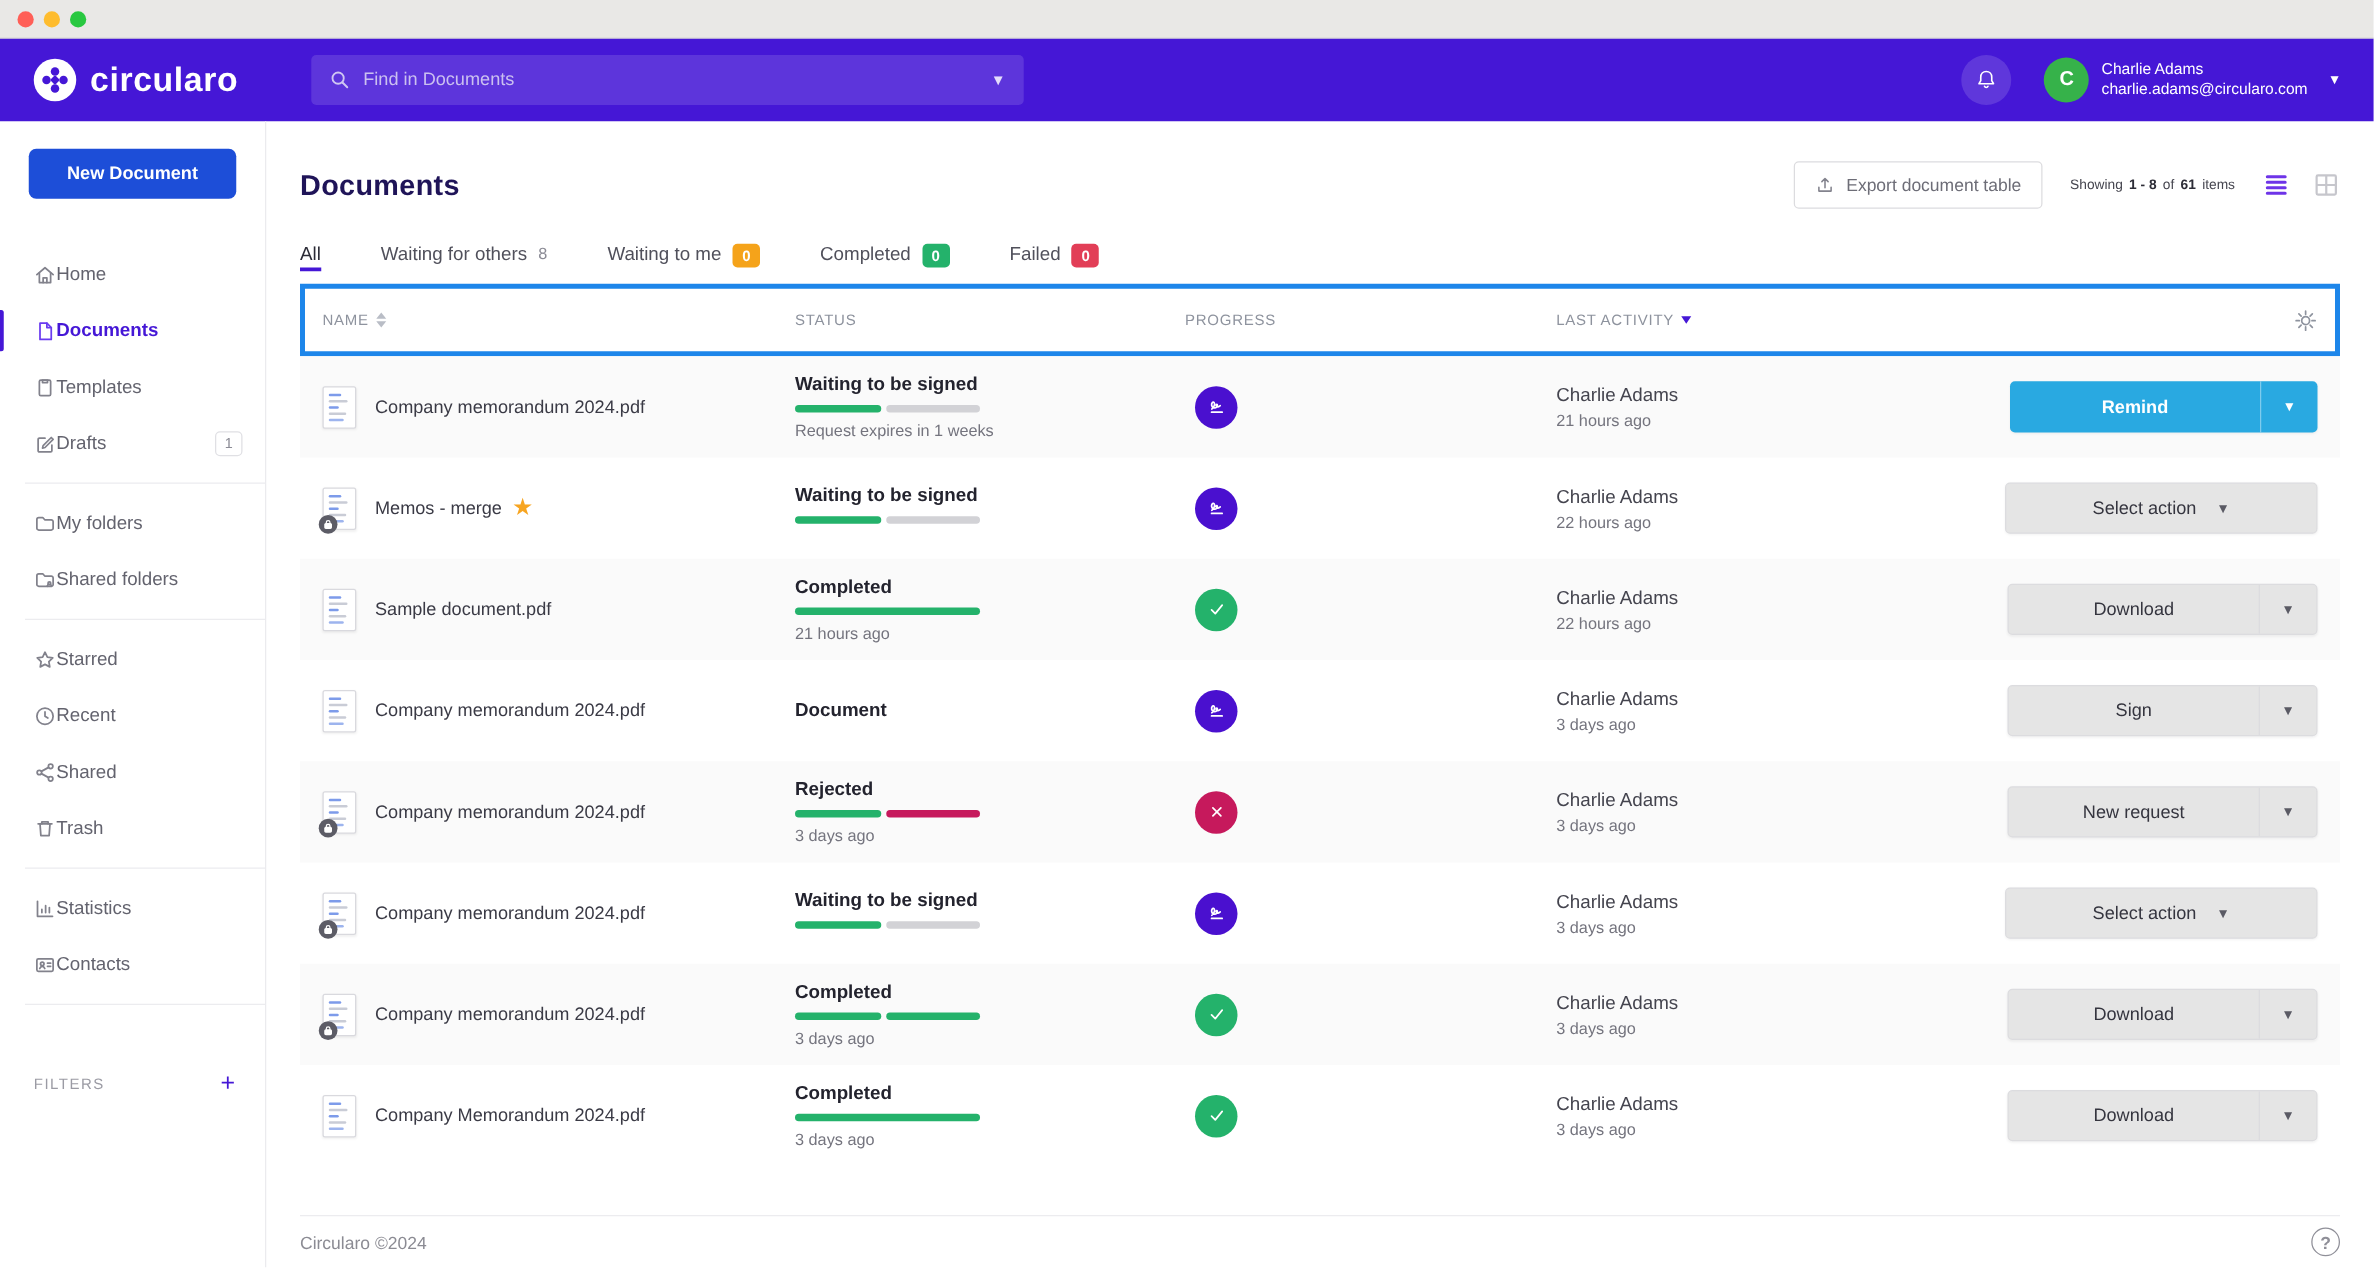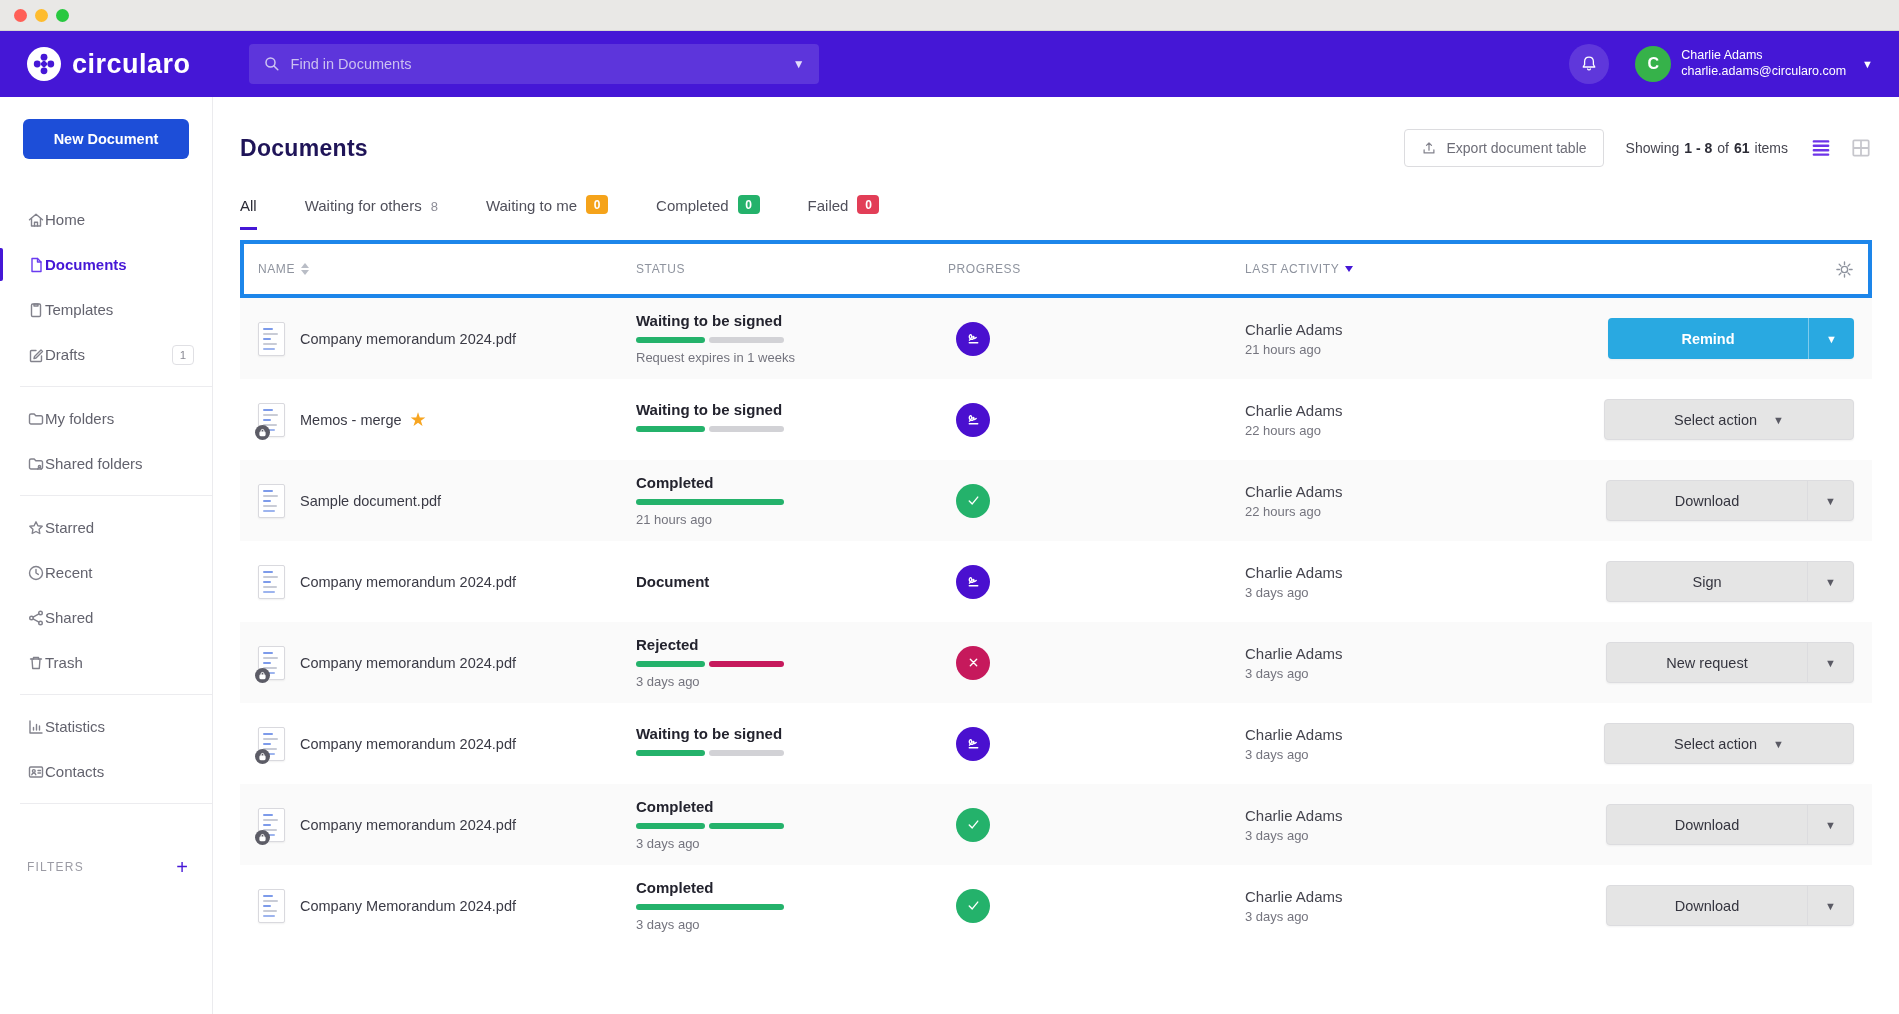--- a/index.html
+++ b/index.html
@@ -63,30 +63,30 @@
   
   .main { flex:1; display:flex; flex-direction:column; padding:0 27px; overflow:hidden; }
   .main-header { margin-top:32px; display:flex; align-items:center; }
   .page-title { font-size:23px; font-weight:800; color:#1f1458; letter-spacing:.3px; }
   .mh-right { margin-left:auto; display:flex; align-items:center; gap:22px; }
   .export-btn { height:38px; background:#fff; border:1px solid #dcdcdf; border-radius:4px;
     display:flex; align-items:center; gap:9px; padding:0 16px; color:#6d6d77; font-size:14px;
     font-family:inherit; cursor:pointer; }
   .export-btn svg { width:16px; height:16px; stroke:#83838d; fill:none; stroke-width:1.4;
     stroke-linecap:round; stroke-linejoin:round; }
-  .showing { display:flex; gap:5px; font-size:14px; color:#45454f; align-items:center; }
+  .showing { display:flex; gap:5px; font-size:11px; color:#45454f; align-items:center; }
   .showing b { color:#2c2c36; }
   .view-toggles { display:flex; align-items:center; gap:18px; }
   .vt { width:22px; height:22px; cursor:pointer; display:flex; }
   .vt svg { width:22px; height:22px; }
 
   
   .tabs { margin-top:28px; display:flex; gap:48px; }
-  .tab { display:flex; align-items:flex-end; gap:9px; font-size:15px; color:#50505b;
-    padding-bottom:13px; cursor:pointer; border-bottom:3px solid transparent; }
+  .tab { display:flex; align-items:flex-start; gap:9px; font-size:15px; color:#50505b;
+    padding-bottom:0; cursor:pointer; border-bottom:3px solid transparent; }
   .tab.active { color:#2b2b36; border-bottom-color:#4517d6; }
   .tab-count-plain { font-size:13px; color:#8c8c96; }
   .tab-badge { min-width:22px; height:19px; border-radius:4px; color:#fff; font-size:12px;
     font-weight:bold; display:flex; align-items:center; justify-content:center; padding:0 5px; }
   .tab-badge.orange { background:#f5a31a; }
   .tab-badge.green { background:#24b26b; }
   .tab-badge.red { background:#e23e57; }
 
   
   .thead { margin-top:10px; height:58px; border:4px solid #1d86ea; background:#fff;
@@ -731,14 +731,18 @@
           </div>
           <div class="col-action">
             <div class="btn-group outline">
               <button class="btn-main">Download</button>
               <button class="btn-caret">▼</button>
             </div>
           </div>
         </div>
       </div>
 
+    <div class="mainfooter">
+      <span class="copyright">Circularo ©2024</span>
+      <span class="help-btn">?</span>
+    </div>
   </div>
 </div>
 
 </body></html>

